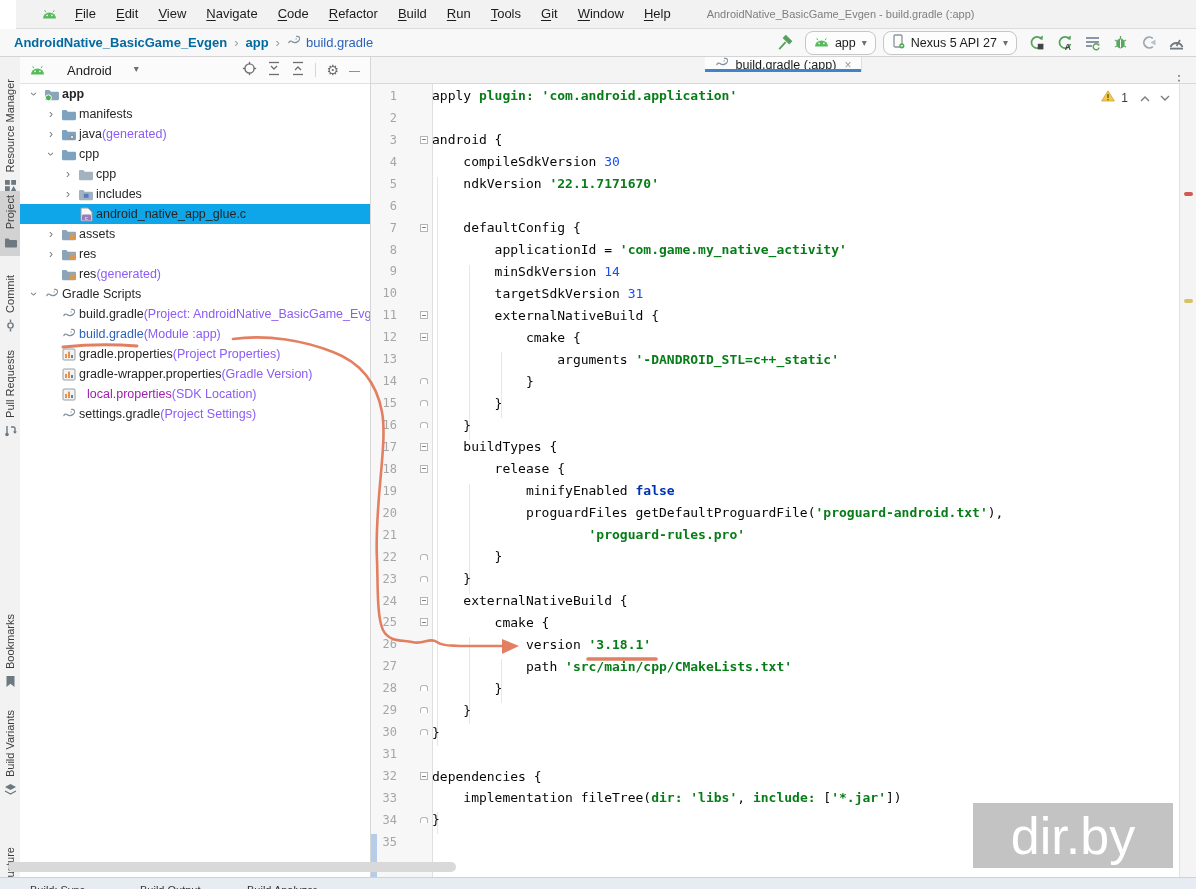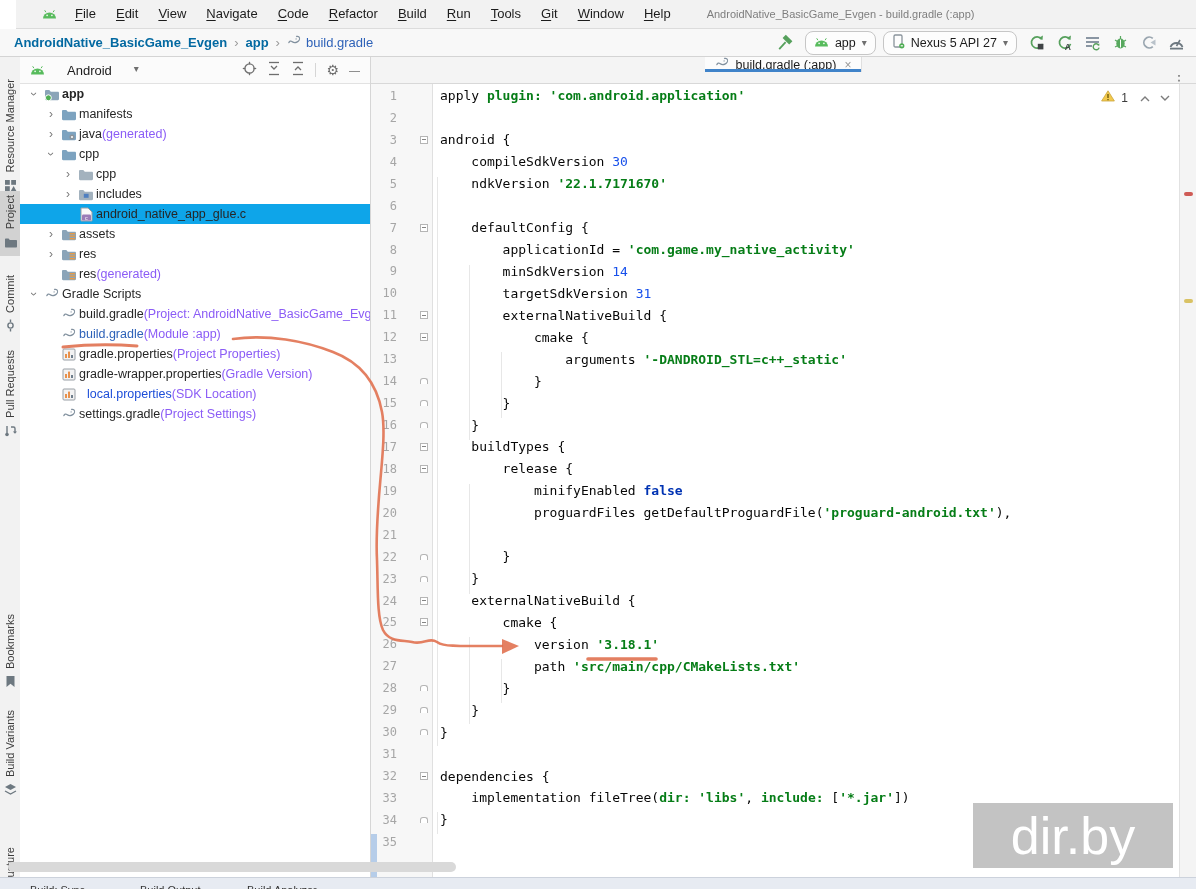--- a/index.html
+++ b/index.html
@@ -40,42 +40,42 @@
   .gear-glyph{font-size:14px;color:#6e6e6e;line-height:1;}
   .tree{position:absolute;left:0;top:27px;right:0;bottom:14px;overflow:hidden;}
   .trow{height:20px;display:flex;align-items:center;font-size:12.5px;white-space:nowrap;}
   .trow.hl{background:#0ea5e9;}
   .chv{display:inline-block;width:16px;text-align:center;color:#7a7a7a;font-size:12px;flex:none;}
   .chv.down{transform:rotate(90deg);}
   .ticon{display:inline-flex;width:20px;justify-content:center;flex:none;}
   .tlabel{color:#262626;}
   .tlabel.b{font-weight:bold;}
   .tlabel.blue{color:#2e62b8;}
-  .tlabel.untracked{color:#1d4ed8;padding-left:8px;}
+  .tlabel.untracked{color:#a21caf;padding-left:8px;}
   .tsuffix{color:#8b5cf6;margin-left:0;}
   .hthumb{position:absolute;left:8px;top:805px;width:448px;height:10px;border-radius:5px;background:#d9d9d9;}
   
   .editor{position:absolute;left:370px;top:57px;right:0;bottom:11px;background:#fff;border-left:1px solid #d6d6d6;}
   .tabbar{height:26px;background:#f4f4f4;border-bottom:1px solid #d8d8d8;display:flex;align-items:center;flex-direction:column;}
   .etab{position:relative;height:26px;display:flex;align-items:center;gap:6px;padding:0 10px;background:#fcfcfc;
         border-right:1px solid #dfdfdf;font-size:12.5px;}
   .etab::after{content:"";position:absolute;left:0;right:0;bottom:0;height:3px;background:#4083c9;}
   .tab-close{color:#9a9a9a;font-size:12px;margin-left:2px;}
   .tab-more{margin-left:auto;padding-right:10px;color:#6e6e6e;font-size:14px;}
   .codewrap{position:absolute;left:0;top:27px;right:16px;bottom:0;overflow:hidden;background:#fff;}
   .gutter-bg{position:absolute;left:0;top:0;bottom:0;width:61px;background:#f7f7f7;border-right:1px solid #e0e0e0;}
   .code-lines{position:absolute;left:0;top:1px;right:0;}
   .cl{height:21.95px;display:flex;align-items:center;}
   .lnum{width:26px;flex:none;text-align:right;font-family:"DejaVu Sans Mono",monospace;font-size:12px;color:#a6a6a6;}
   .fold{width:35px;flex:none;display:flex;justify-content:flex-end;align-items:center;padding-right:4px;box-sizing:border-box;}
   .fm{width:8px;height:8px;box-sizing:border-box;}
   .fm.fs{border:1px solid #b5b5b5;position:relative;background:#fff;}
   .fm.fs::after{content:"";position:absolute;left:1px;right:1px;top:2.5px;border-top:1px solid #848484;}
   .fm.fe{border:1px solid #b5b5b5;border-bottom:none;border-radius:3px 3px 0 0;background:#fff;height:6px;}
-  .ctext{font-family:"DejaVu Sans Mono",monospace;font-size:13px;white-space:pre;color:#070707;padding-left:8px;}
+  .ctext{font-family:"DejaVu Sans Mono",monospace;font-size:13px;white-space:pre;color:#070707;}
   .tk-p{color:#070707;}
   .tk-s{color:#067d17;font-weight:bold;}
   .tk-m{color:#067d17;font-weight:bold;}
   .tk-n{color:#1750eb;}
   .tk-k{color:#0033b3;font-weight:bold;}
   .iguide{position:absolute;width:1px;background:#e7e7e7;}
   .caret-mark{position:absolute;left:0;top:750px;width:6px;height:44px;background:#b6cde9;}
   .vscroll{position:absolute;right:0;top:27px;bottom:0;width:16px;background:#f4f4f4;border-left:1px solid #e2e2e2;}
   .mark{position:absolute;right:3px;width:9px;height:4px;border-radius:2px;}
   .mark.err{top:108px;background:#cf5b56;}
@@ -642,20 +642,21 @@
             <span class="ctext"><span class="tk-p">            minifyEnabled </span><span class="tk-k">false</span></span>
           </div>
           <div class="cl">
             <span class="lnum">20</span>
             <span class="fold"></span>
             <span class="ctext"><span class="tk-p">            proguardFiles getDefaultProguardFile(</span><span class="tk-s">'proguard-android.txt'</span><span class="tk-p">),</span></span>
           </div>
           <div class="cl">
             <span class="lnum">21</span>
             <span class="fold"></span>
+            <span class="ctext"><span class="tk-p">                    </span><span class="tk-s">'proguard-rules.pro'</span></span>
           </div>
           <div class="cl">
             <span class="lnum">22</span>
             <span class="fold">
               <span class="fm fe"></span>
             </span>
             <span class="ctext"><span class="tk-p">        }</span></span>
           </div>
           <div class="cl">
             <span class="lnum">23</span>

